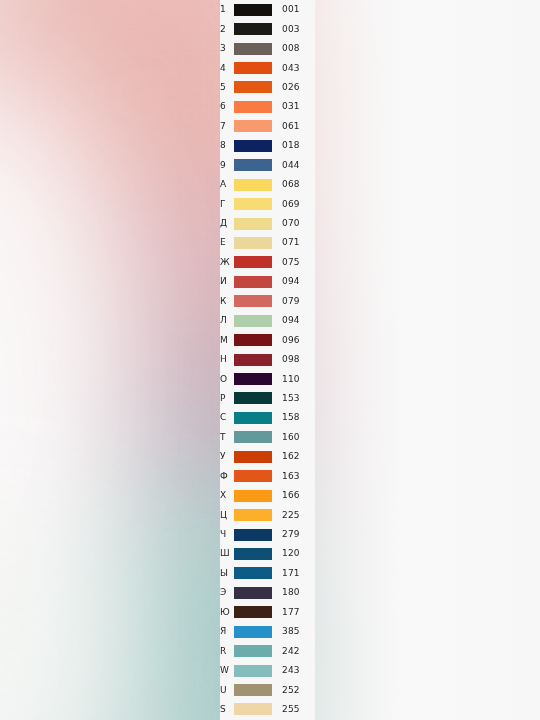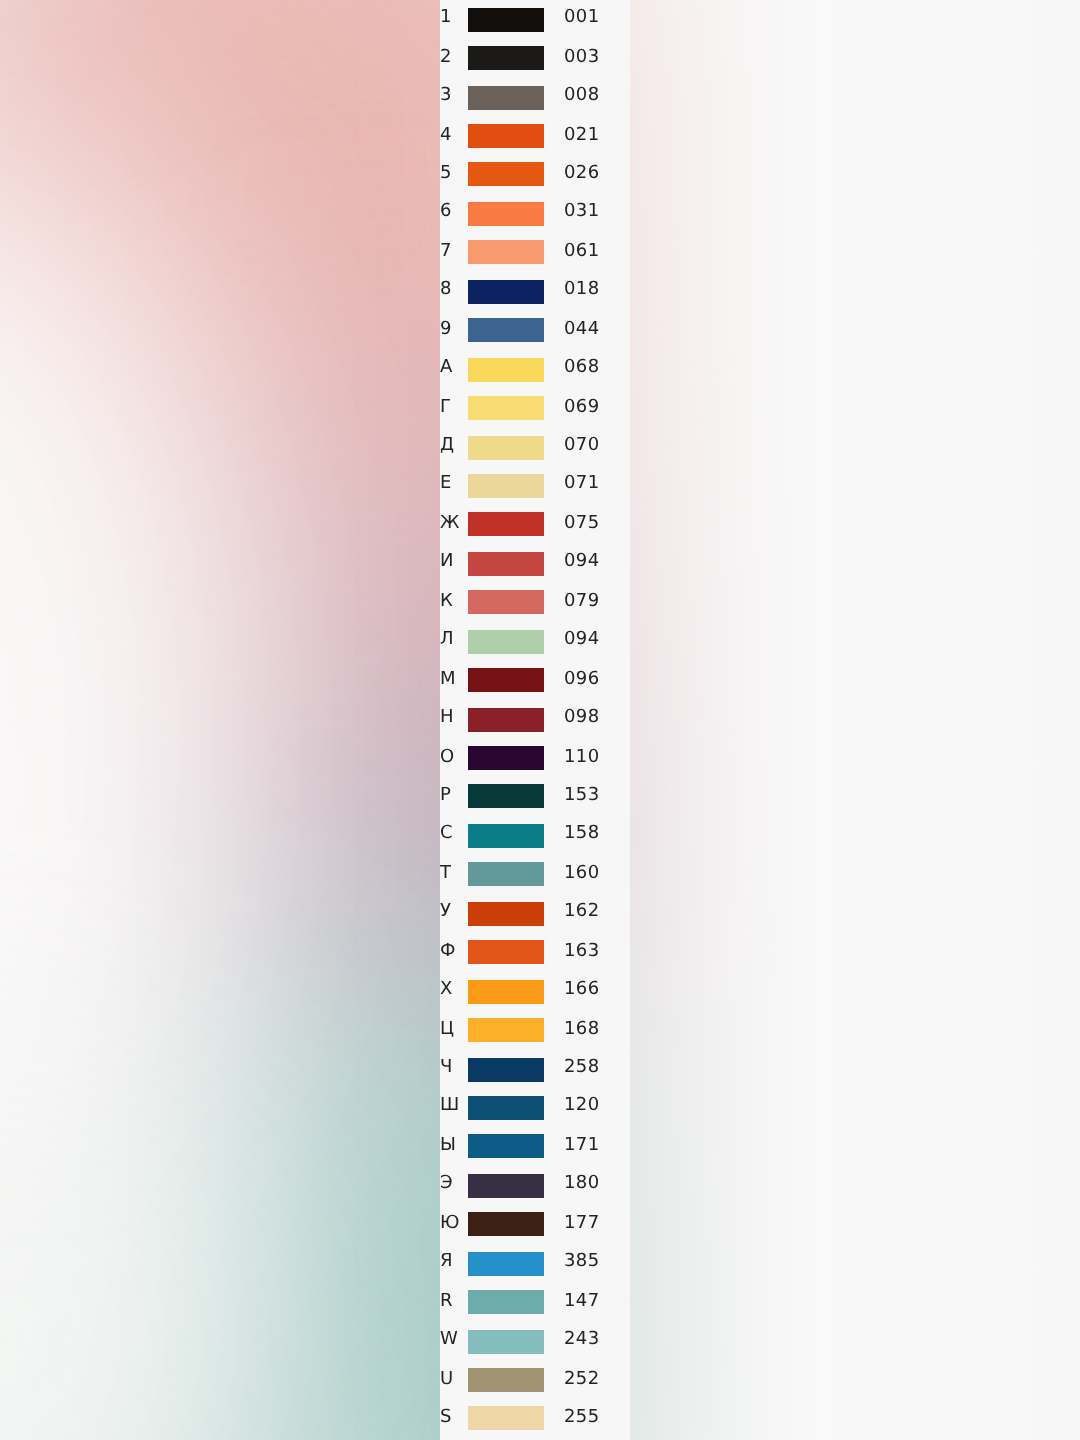--- a/index.html
+++ b/index.html
@@ -172,21 +172,21 @@
         <div class="row-code">003</div>
       </div>
       <div class="legend-row">
         <div class="row-key">3</div>
         <div class="row-swatch" style="background: rgb(107, 97, 89);"></div>
         <div class="row-code">008</div>
       </div>
       <div class="legend-row">
         <div class="row-key">4</div>
         <div class="row-swatch" style="background: rgb(225, 78, 16);"></div>
-        <div class="row-code">021</div>
+        <div class="row-code">043</div>
       </div>
       <div class="legend-row">
         <div class="row-key">5</div>
         <div class="row-swatch" style="background: rgb(229, 88, 18);"></div>
         <div class="row-code">026</div>
       </div>
       <div class="legend-row">
         <div class="row-key">6</div>
         <div class="row-swatch" style="background: rgb(249, 122, 67);"></div>
         <div class="row-code">031</div>
@@ -287,26 +287,26 @@
         <div class="row-code">163</div>
       </div>
       <div class="legend-row">
         <div class="row-key">Х</div>
         <div class="row-swatch" style="background: rgb(251, 154, 20);"></div>
         <div class="row-code">166</div>
       </div>
       <div class="legend-row">
         <div class="row-key">Ц</div>
         <div class="row-swatch" style="background: rgb(252, 175, 40);"></div>
-        <div class="row-code">168</div>
+        <div class="row-code">225</div>
       </div>
       <div class="legend-row">
         <div class="row-key">Ч</div>
         <div class="row-swatch" style="background: rgb(10, 58, 99);"></div>
-        <div class="row-code">258</div>
+        <div class="row-code">279</div>
       </div>
       <div class="legend-row">
         <div class="row-key">Ш</div>
         <div class="row-swatch" style="background: rgb(13, 79, 117);"></div>
         <div class="row-code">120</div>
       </div>
       <div class="legend-row">
         <div class="row-key">Ы</div>
         <div class="row-swatch" style="background: rgb(13, 91, 135);"></div>
         <div class="row-code">171</div>
@@ -322,21 +322,21 @@
         <div class="row-code">177</div>
       </div>
       <div class="legend-row">
         <div class="row-key">Я</div>
         <div class="row-swatch" style="background: rgb(38, 144, 202);"></div>
         <div class="row-code">385</div>
       </div>
       <div class="legend-row">
         <div class="row-key">R</div>
         <div class="row-swatch" style="background: rgb(108, 173, 172);"></div>
-        <div class="row-code">147</div>
+        <div class="row-code">242</div>
       </div>
       <div class="legend-row">
         <div class="row-key">W</div>
         <div class="row-swatch" style="background: rgb(132, 189, 187);"></div>
         <div class="row-code">243</div>
       </div>
       <div class="legend-row">
         <div class="row-key">U</div>
         <div class="row-swatch" style="background: rgb(160, 147, 114);"></div>
         <div class="row-code">252</div>

